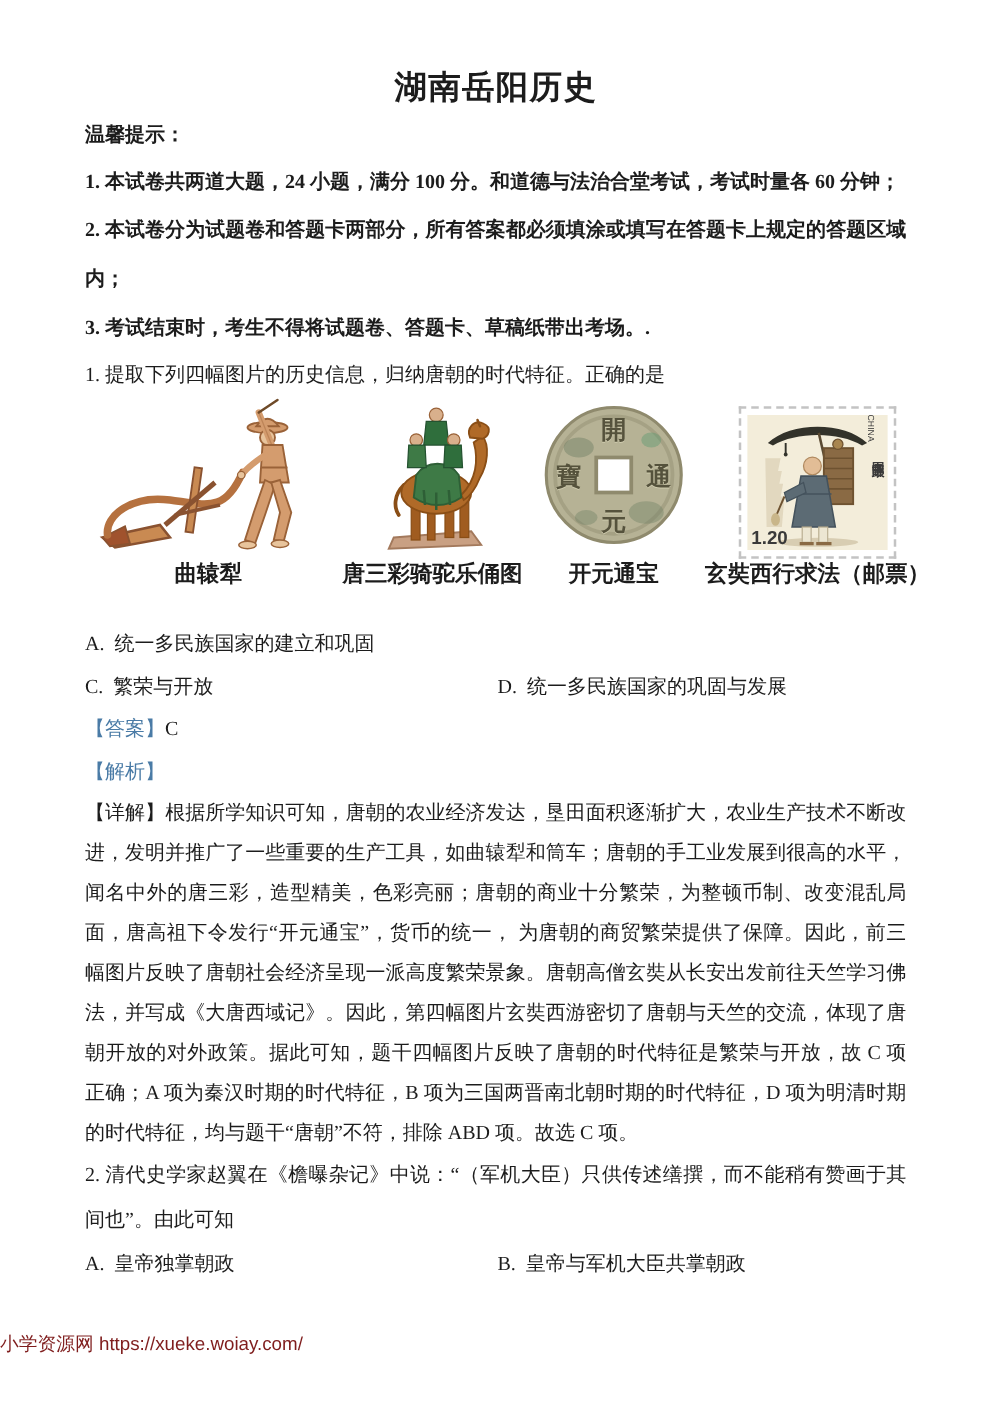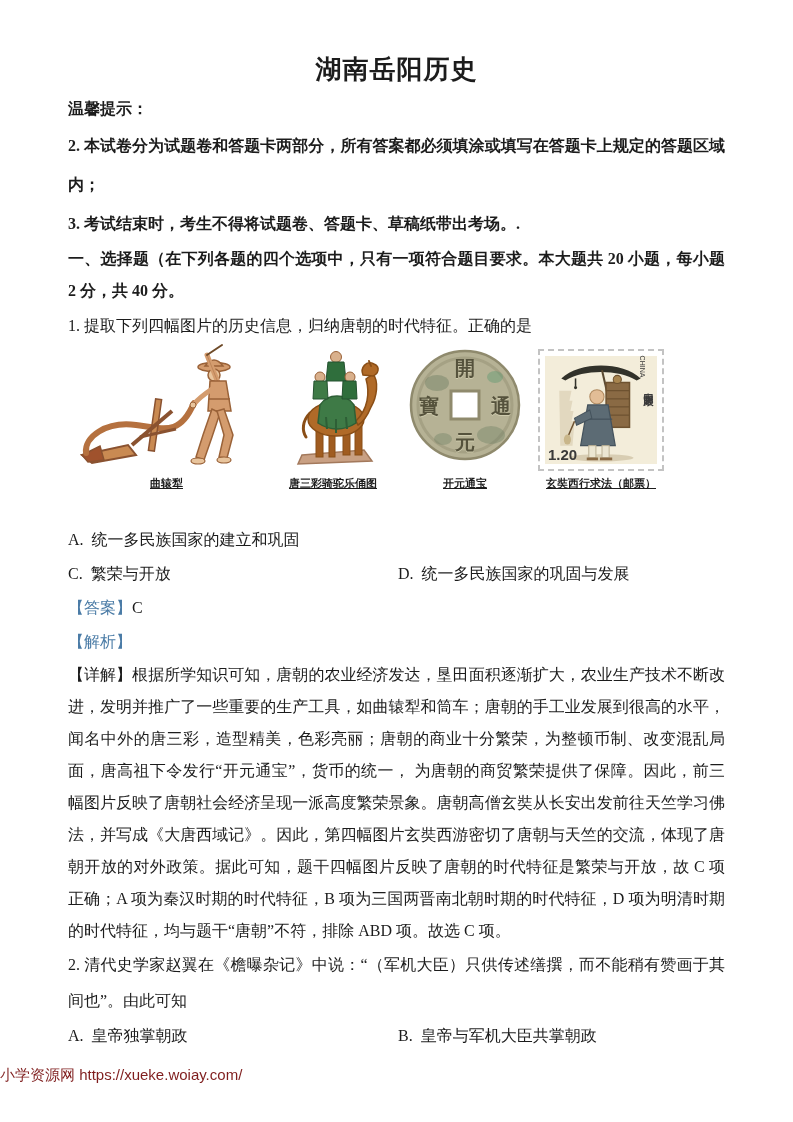--- a/index.html
+++ b/index.html
@@ -33,24 +33,23 @@
   .figures {
     display: flex;
     align-items: flex-end;
     gap: 15px;
     margin: 4px 0 0 6px;
     width: 592px;
   }
   figure { display: flex; flex-direction: column; align-items: center; }
   figcaption {
     font-weight: 700;
-    font-size: 11px;
+    font-size: 18px;
     line-height: 24px;
     white-space: nowrap;
-    text-decoration: underline;
   }
   .fig-art { position: relative; }
 
   
   .coin-char {
     position: absolute;
     font-size: 20px;
     font-weight: 700;
     color: #55523c;
     text-shadow: 0 1px 0 #cfcbae;
@@ -108,24 +107,24 @@
   }
 </style>
 </head>
 <body>
 
 <div class="page">
 
   <div class="title">湖南岳阳历史</div>
 
   <div class="notice-heading">温馨提示：</div>
+  <p class="notice">1. 本试卷共两道大题，24 小题，满分 100 分。和道德与法治合堂考试，考试时量各 60 分钟；</p>
   <p class="notice">2. 本试卷分为试题卷和答题卡两部分，所有答案都必须填涂或填写在答题卡上规定的答题区域内；</p>
   <p class="notice">3. 考试结束时，考生不得将试题卷、答题卡、草稿纸带出考场。.</p>
 
-  <p class="section-heading">一、选择题（在下列各题的四个选项中，只有一项符合题目要求。本大题共 20 小题，每小题 2 分，共 40 分。</p>
 
   <p class="stem">1. 提取下列四幅图片的历史信息，归纳唐朝的时代特征。正确的是</p>
 
   <div class="figures">
 
     <figure>
       <div class="fig-art">
         <svg width="185" height="124" viewBox="0 0 185 124">
 
           <path d="M8,112 L54,102 L62,112 L18,120 Z" fill="#c98a52" stroke="#8a5230" stroke-width="2"></path>

